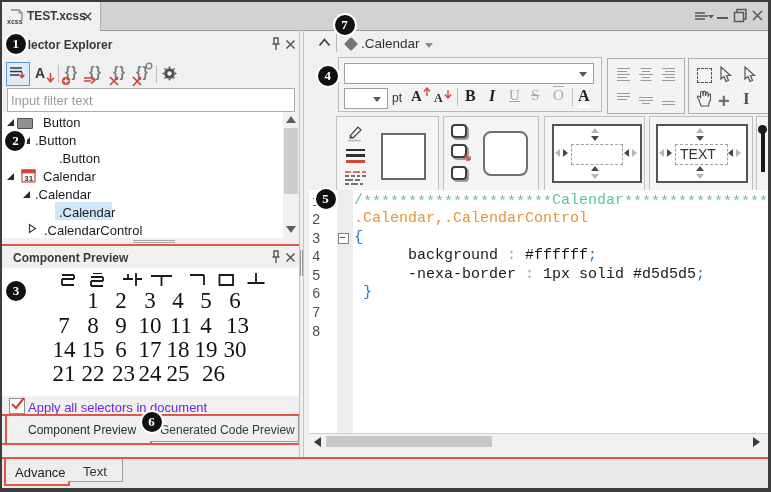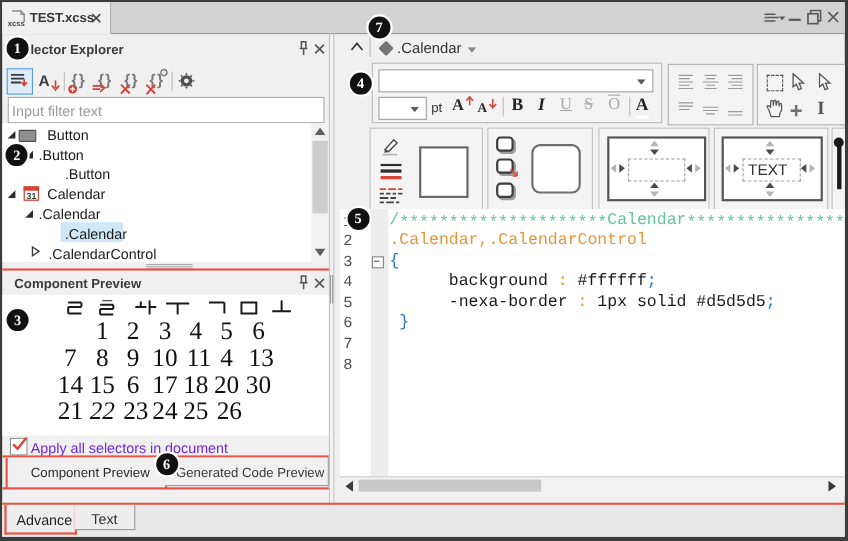--- a/index.html
+++ b/index.html
@@ -191,28 +191,28 @@
     <div style="position:absolute;left:105px;top:44.5px;width:28px;text-align:center;">9</div>
     <div style="position:absolute;left:134px;top:44.5px;width:28px;text-align:center;">10</div>
     <div style="position:absolute;left:162px;top:44.5px;width:28px;text-align:right;">11</div>
     <div style="position:absolute;left:190px;top:44.5px;width:28px;text-align:center;">4</div>
     <div style="position:absolute;left:219px;top:44.5px;width:28px;text-align:right;">13</div>
     <div style="position:absolute;left:48px;top:68.5px;width:28px;text-align:center;">14</div>
     <div style="position:absolute;left:77px;top:68.5px;width:28px;text-align:center;">15</div>
     <div style="position:absolute;left:105px;top:68.5px;width:28px;text-align:center;">6</div>
     <div style="position:absolute;left:134px;top:68.5px;width:28px;text-align:center;">17</div>
     <div style="position:absolute;left:162px;top:68.5px;width:28px;text-align:center;">18</div>
-    <div style="position:absolute;left:190px;top:68.5px;width:28px;text-align:center;">20</div>
+    <div style="position:absolute;left:190px;top:68.5px;width:28px;text-align:center;">19</div>
     <div style="position:absolute;left:219px;top:68.5px;width:28px;text-align:center;">30</div>
     <div style="position:absolute;left:48px;top:93px;width:28px;text-align:center;">21</div>
-    <div style="position:absolute;left:77px;top:93px;width:28px;text-align:center;font-style:italic;">22</div>
+    <div style="position:absolute;left:77px;top:93px;width:28px;text-align:center;">22</div>
     <div style="position:absolute;left:105px;top:93px;width:28px;text-align:right;">23</div>
     <div style="position:absolute;left:134px;top:93px;width:28px;text-align:center;">24</div>
     <div style="position:absolute;left:162px;top:93px;width:28px;text-align:center;">25</div>
-    <div style="position:absolute;left:190px;top:93px;width:28px;text-align:right;">26</div>
+    <div style="position:absolute;left:200px;top:93px;width:28px;text-align:left;">26</div>
     <div style="position:absolute;left:219px;top:93px;width:28px;text-align:center;margin-top:36px;">27</div>
   </div>
 </div>
 
 
 <div class="abs" style="left:7px;top:396px;width:14px;height:14px;background:#fff;border:1px solid #8f8f8f;"></div>
 <svg class="abs" style="left:8px;top:394px;" width="16" height="16" viewBox="0 0 16 16">
   <path d="M2 8 l4 4 8-10" fill="none" stroke="#d6453a" stroke-width="2.2"></path>
 </svg>
 <div class="abs" style="left:26px;top:398px;font:13px 'Liberation Sans';color:#6d28d9;">Apply all selectors in document</div>

